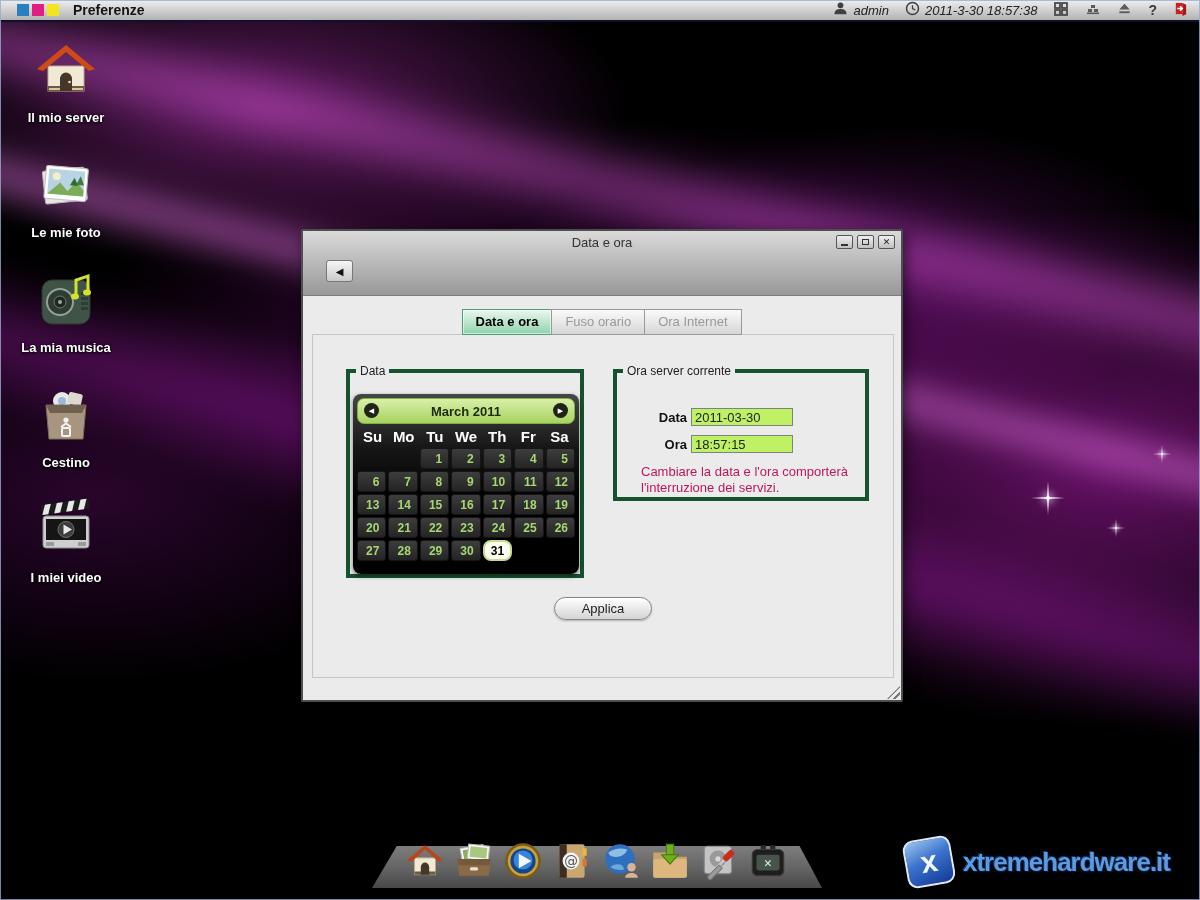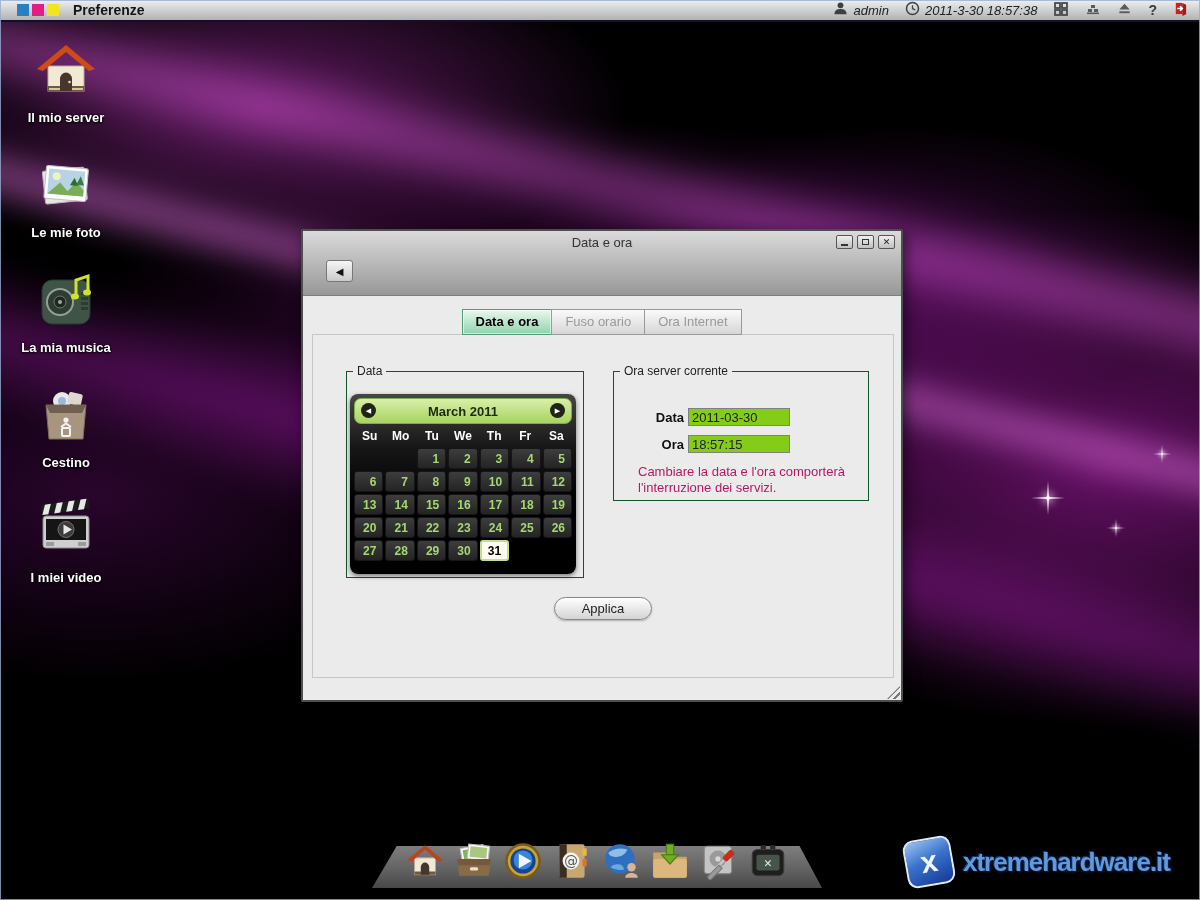--- a/index.html
+++ b/index.html
@@ -72,53 +72,53 @@
     text-align:center; font-size:10px; color:#111; line-height:21px; cursor:pointer; }
   .tabs { position:absolute; left:0; top:78px; width:100%; display:flex;
     justify-content:center; z-index:2; }
   .tab { height:26px; line-height:24px; padding:0 13px; font-size:13px; color:#999;
     background:linear-gradient(#fafafa,#d6d6d6); border:1px solid #999;
     margin-left:-1px; cursor:pointer; }
   .tab.active { background:linear-gradient(#eaf7ee,#8fd3ad); border:1px solid #4f9e79;
     color:#000; font-weight:bold; box-shadow:inset 0 0 0 1px rgba(255,255,255,.55); }
   .panel { position:absolute; left:9px; top:103px; width:582px; height:344px;
     border:1px solid #c6c6c6; background:#ebebeb; }
-  fieldset { position:absolute; border:1px solid #14532d; }
+  fieldset { position:absolute; border:4px solid #14532d; }
   legend { font-size:12px; color:#222; padding:0 4px; margin-left:6px; }
   .fs-data { left:33px; top:29px; width:238px; height:214px; }
   .fs-server { left:300px; top:29px; width:256px; height:137px; }
   
   .calendar { position:absolute; left:3px; top:16px; width:226px; height:180px;
     background:linear-gradient(#464646,#161616 30%,#000 60%);
     border-radius:8px; padding:4px; box-shadow:0 2px 5px rgba(0,0,0,.5); }
   .cal-header { height:26px; border-radius:7px; position:relative;
     background:linear-gradient(#d9efa9,#a8d35f); border:1px solid #7fae44;
     display:flex; align-items:center; justify-content:center;
     font-weight:bold; font-size:13px; color:#1c2b10; }
   .cal-nav { position:absolute; top:4px; width:15px; height:15px; border-radius:50%;
     background:#1f2417; color:#fff; font-size:7px; line-height:15px; text-align:center;
     cursor:pointer; }
   .cal-prev { left:6px; } .cal-next { right:6px; }
   .cal-weekdays { display:grid; grid-template-columns:repeat(7,1fr); height:24px;
-    align-items:center; color:#fff; font-weight:bold; font-size:12px; text-align:center; }
+    align-items:center; color:#fff; font-weight:bold; font-size:15px; text-align:center; }
   .cal-grid { display:grid; grid-template-columns:repeat(7,1fr); grid-auto-rows:21px;
     gap:2px; }
   .cell { background:linear-gradient(#3d3d3d,#242424); border:1px solid #161616;
     border-radius:3px; color:#a6d771; font-size:12px; font-weight:bold;
     display:flex; align-items:center; justify-content:flex-end; padding-right:6px;
     cursor:pointer; }
   .cell.empty { background:transparent; border:none; cursor:default; }
   .cell.selected { background:#fcfdf0; color:#000; border:2px solid #c6dc8e;
-    border-radius:3px; justify-content:center; padding-right:0; }
+    border-radius:8px; justify-content:center; padding-right:0; }
   
   .fs-row { position:absolute; left:0; display:flex; align-items:center; width:100%; }
   .fs-row .lbl { width:70px; text-align:right; font-weight:bold; font-size:13px; color:#111; }
   .fs-row input { width:102px; height:18px; margin-left:4px; border:1px solid #808080;
     font-size:13px; font-family:"Liberation Sans","DejaVu Sans",sans-serif;
-    padding:0 3px; background:#84cc16; color:#222; }
+    padding:0 3px; background:#bef264; color:#222; }
   .row-date { top:30px; } .row-time { top:57px; }
   .server-note { position:absolute; left:24px; top:86px; width:218px;
     font-size:13px; color:#be185d; line-height:16px; }
   .apply-btn { position:absolute; left:241px; top:262px; width:98px; height:23px;
     border-radius:12px; background:linear-gradient(#ffffff,#d4d4d4);
     border:1px solid #858585; font-size:13px; color:#222; text-align:center;
     line-height:21px; cursor:pointer; box-shadow:0 1px 2px rgba(0,0,0,.25); }
   .resize-handle { position:absolute; right:1px; bottom:1px; width:13px; height:13px;
     background:repeating-linear-gradient(135deg,transparent 0 3px,#777 3px 5px);
     clip-path:polygon(100% 0,100% 100%,0 100%); cursor:nwse-resize; }

